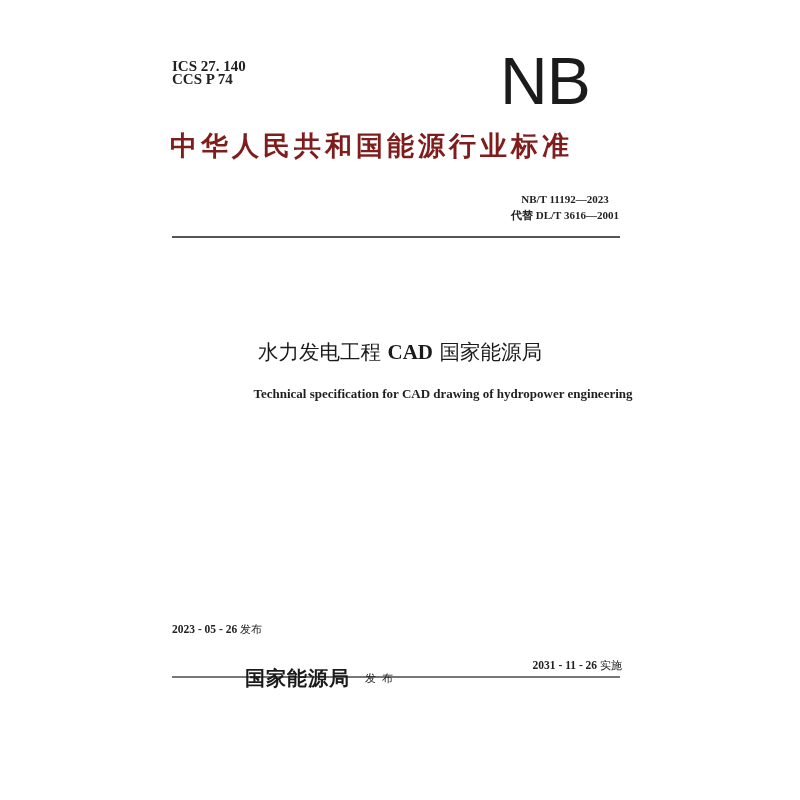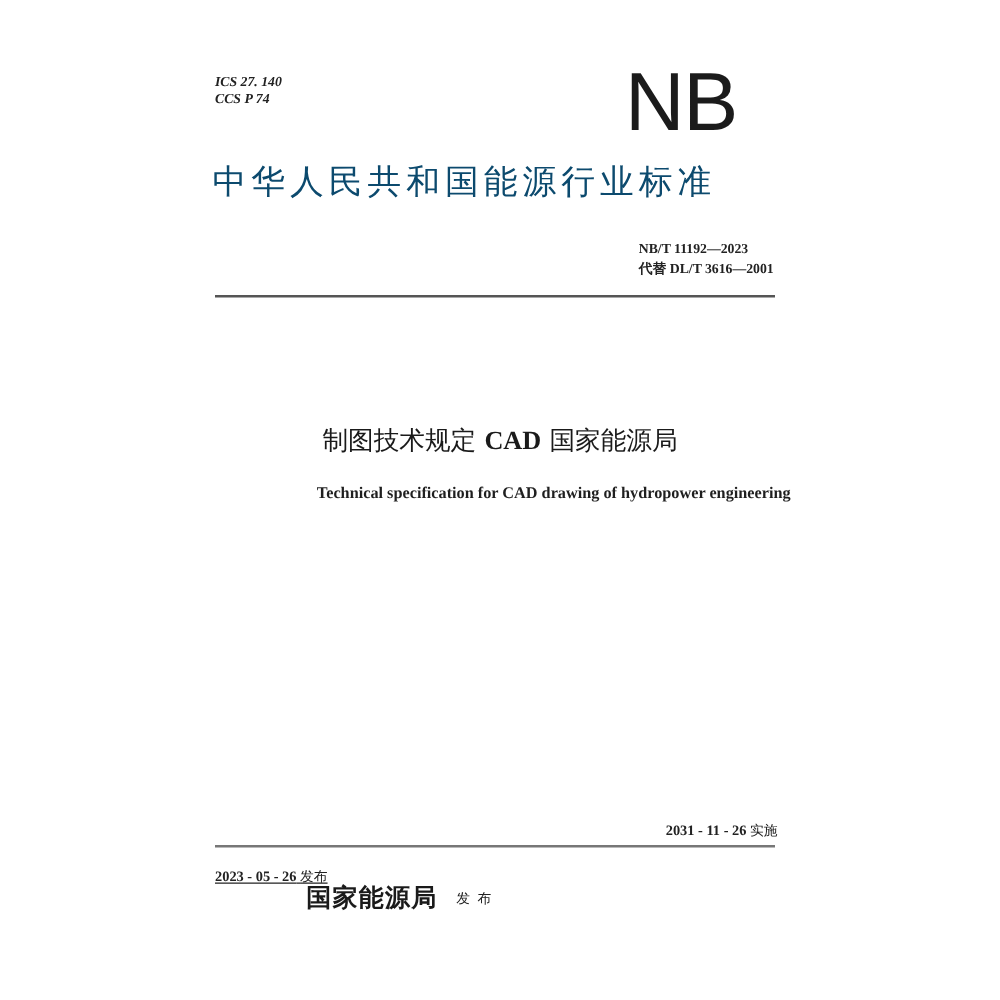--- a/index.html
+++ b/index.html
@@ -14,51 +14,50 @@
       overflow: hidden;
       color: #1a1a1a;
       font-family: "DejaVu Serif", "Liberation Serif", serif;
     }
     .abs { position: absolute; }
     .codes {
       left: 172px;
       top: 60px;
       font-family: "Liberation Serif", serif;
       font-weight: bold;
-      font-size: 11px;
+      font-size: 15px;
       line-height: 13px;
       color: #222;
-      font-style: italic;
     }
     .nb-logo {
       left: 500px;
       top: 48px;
       font-family: "Liberation Sans", sans-serif;
       font-weight: normal;
       font-size: 66px;
       line-height: 66px;
       letter-spacing: -1px;
       color: #1b1b1b;
     }
     .std-title {
       left: 170px;
       top: 128px;
       width: 452px;
       font-family: "DejaVu Serif", serif;
-      font-weight: normal;
+      font-weight: bold;
       font-size: 27px;
       line-height: 36px;
       letter-spacing: 4px;
       white-space: nowrap;
-      color: #0c4a6e;
+      color: #7f1d1d;
     }
     .std-number {
       right: 181px;
       top: 191px;
-      text-align: left;
+      text-align: center;
       font-family: "Liberation Serif", serif;
       font-weight: bold;
       font-size: 11px;
       line-height: 16px;
       color: #222;
     }
     .std-number div { white-space: nowrap; }
     .rule-top {
       left: 172px;
       top: 236px;
@@ -91,28 +90,27 @@
       font-family: "Liberation Serif", serif;
       font-weight: bold;
       font-size: 13px;
       line-height: 18px;
       color: #1f1f1f;
       white-space: nowrap;
       padding-left: 43px;
     }
     .date-left {
       left: 172px;
-      top: 694px;
+      top: 621px;
       font-family: "Liberation Serif", serif;
       font-weight: bold;
       font-size: 11.5px;
       line-height: 16px;
       color: #222;
       white-space: nowrap;
-      text-decoration: underline;
     }
     .date-right {
       right: 178px;
       top: 657px;
       font-family: "Liberation Serif", serif;
       font-weight: bold;
       font-size: 11.5px;
       line-height: 16px;
       color: #222;
       white-space: nowrap;
@@ -126,21 +124,21 @@
     .rule-bottom {
       left: 172px;
       top: 676px;
       width: 448px;
       height: 2px;
       background: #777;
     }
     .publisher {
       left: 0;
       width: 644px;
-      top: 704px;
+      top: 664px;
       text-align: center;
       white-space: nowrap;
     }
     .publisher .name {
       font-family: "DejaVu Serif", serif;
       font-weight: bold;
       font-size: 20px;
       line-height: 28px;
       color: #1a1a1a;
       letter-spacing: 1px;
@@ -167,21 +165,21 @@
 <div class="abs std-title">中华人民共和国能源行业标准</div>
 
 <div class="abs std-number">
   <div>NB/T 11192—2023</div>
   <div>代替 DL/T 3616—2001</div>
 </div>
 
 <div class="abs rule-top"></div>
 
 <div class="abs doc-title-cn">
-  <span>制图技术规定</span>
+  <span>水力发电工程</span>
   <span class="cad">CAD</span>
   <span>国家能源局</span>
 </div>
 
 <div class="abs doc-title-en">Technical specification for CAD drawing of hydropower engineering</div>
 
 <div class="abs date-left">
   <span>2023 - 05 - 26</span>
   <span class="cjk-small">发布</span>
 </div>

